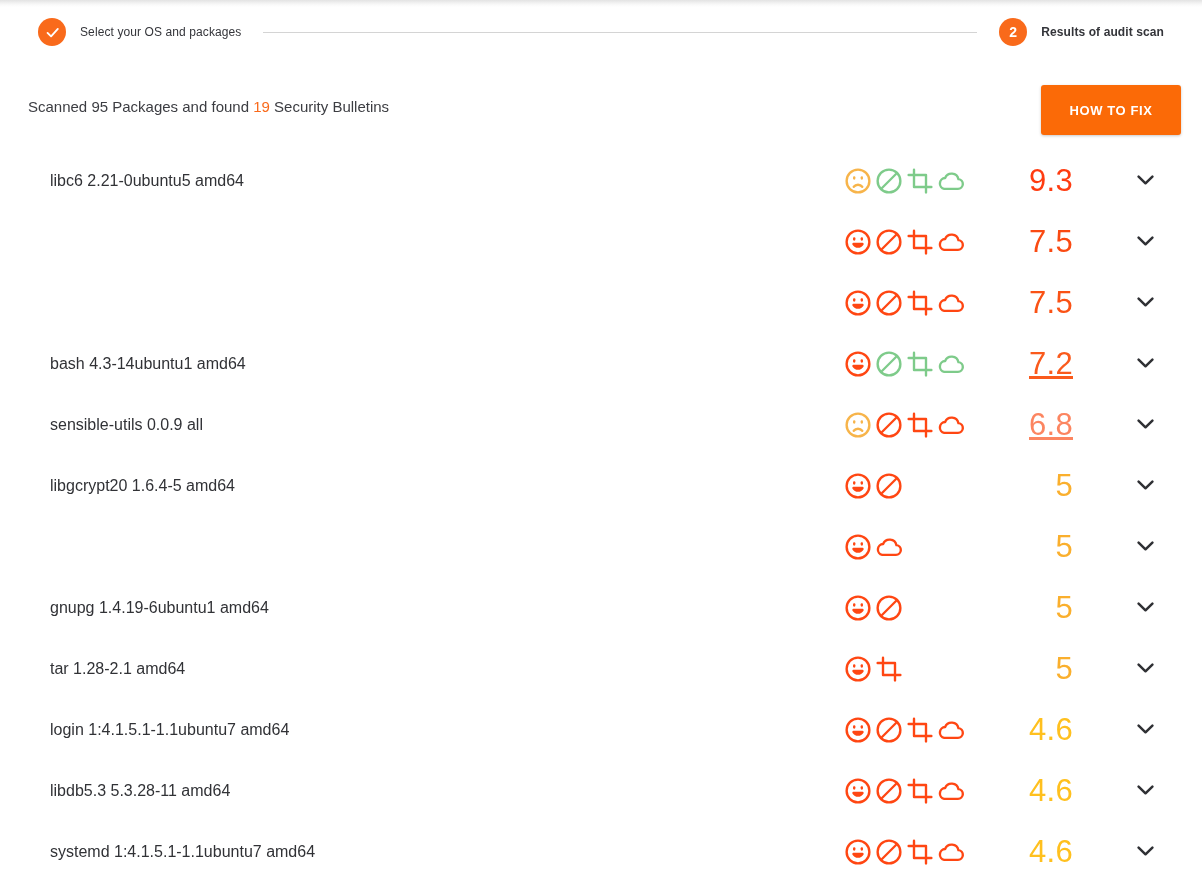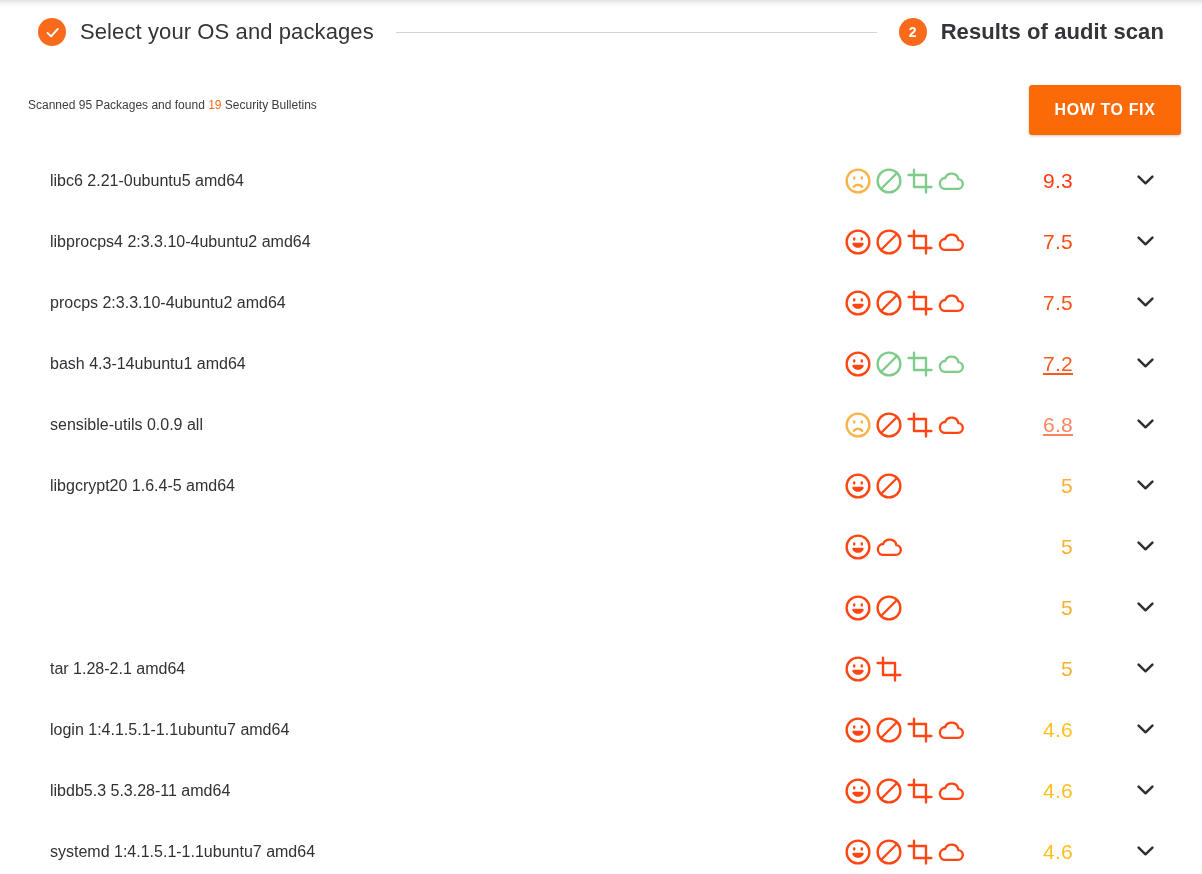--- a/index.html
+++ b/index.html
@@ -52,21 +52,21 @@
     display: flex;
     align-items: center;
     justify-content: center;
     font-size: 14px;
     font-weight: bold;
     flex: 0 0 auto;
   }
   .step-badge.done svg { display: block; }
   .step-label {
     margin-left: 14px;
-    font-size: 22px;
+    font-size: 12px;
     color: #34353a;
     letter-spacing: .1px;
   }
   .step-label.bold { font-weight: bold; text-align: right; }
   .step-line {
     flex: 1 1 auto;
     height: 1px;
     background: #d4d4d4;
     margin: 0 22px;
   }
@@ -76,38 +76,38 @@
     position: absolute;
     top: 85px;
     left: 0;
     width: 1202px;
     height: 50px;
   }
   .summary-text {
     position: absolute;
     left: 28px;
     top: 13px;
-    font-size: 12px;
+    font-size: 15px;
     color: #3c3d42;
   }
   .summary-count {
     color: #F96A1B;
   }
   .how-to-fix {
     position: absolute;
     right: 21px;
     top: 0;
-    width: 152px;
+    width: 140px;
     height: 50px;
     background: #FB6A07;
     color: #ffffff;
     border: none;
     border-radius: 3px;
     font-family: "Liberation Sans", sans-serif;
-    font-size: 16px;
+    font-size: 13px;
     font-weight: bold;
     letter-spacing: .6px;
     cursor: pointer;
     box-shadow: 0 1px 3px rgba(0,0,0,.22);
   }
 
   
   .pkg-list {
     position: absolute;
     top: 150px;
@@ -139,21 +139,21 @@
   .pkg-icons svg {
     display: block;
     width: 30px;
     height: 30px;
   }
   .pkg-score {
     position: absolute;
     left: 995px;
     width: 78px;
     text-align: right;
-    font-size: 21px;
+    font-size: 31px;
     letter-spacing: .3px;
   }
   .pkg-chevron {
     position: absolute;
     left: 1130px;
     width: 30px;
     display: flex;
     justify-content: center;
     cursor: pointer;
   }
@@ -216,21 +216,20 @@
         </svg>
       </div>
       <div class="pkg-score" style="color: rgb(255, 60, 17);">9.3</div>
       <div class="pkg-chevron">
         <svg width="17" height="11" viewBox="0 0 17 11">
           <path d="M1.6 1.6 L8.5 8.3 L15.4 1.6" fill="none" stroke="#2f3034" stroke-width="2.5" stroke-linecap="round" stroke-linejoin="round"></path>
         </svg>
       </div>
     </div>
     <div class="pkg-row">
-      <div class="pkg-name">libprocps4 2:3.3.10-4ubuntu2 amd64</div>
       <div class="pkg-icons">
         <svg viewBox="0 0 24 24">
           <circle cx="12" cy="12" r="9.1" fill="none" stroke="#FF4612" stroke-width="1.9"></circle>
           <rect x="8" y="8.1" width="1.9" height="2.8" rx=".9" fill="#FF4612"></rect>
           <rect x="14.1" y="8.1" width="1.9" height="2.8" rx=".9" fill="#FF4612"></rect>
           <path d="M8.4 13.6 C10.1 16.3 13.9 16.3 15.6 13.6 Z" fill="#FF4612" stroke="#FF4612" stroke-width="1.9" stroke-linejoin="round"></path>
         </svg>
         <svg viewBox="0 0 24 24">
           <circle cx="12" cy="12" r="9.1" fill="none" stroke="#FF4612" stroke-width="1.9"></circle>
           <line x1="5.6" y1="18.4" x2="18.4" y2="5.6" stroke="#FF4612" stroke-width="1.9" stroke-linecap="round"></line>
@@ -244,21 +243,20 @@
         </svg>
       </div>
       <div class="pkg-score" style="color: rgb(250, 74, 18);">7.5</div>
       <div class="pkg-chevron">
         <svg width="17" height="11" viewBox="0 0 17 11">
           <path d="M1.6 1.6 L8.5 8.3 L15.4 1.6" fill="none" stroke="#2f3034" stroke-width="2.5" stroke-linecap="round" stroke-linejoin="round"></path>
         </svg>
       </div>
     </div>
     <div class="pkg-row">
-      <div class="pkg-name">procps 2:3.3.10-4ubuntu2 amd64</div>
       <div class="pkg-icons">
         <svg viewBox="0 0 24 24">
           <circle cx="12" cy="12" r="9.1" fill="none" stroke="#FF4612" stroke-width="1.9"></circle>
           <rect x="8" y="8.1" width="1.9" height="2.8" rx=".9" fill="#FF4612"></rect>
           <rect x="14.1" y="8.1" width="1.9" height="2.8" rx=".9" fill="#FF4612"></rect>
           <path d="M8.4 13.6 C10.1 16.3 13.9 16.3 15.6 13.6 Z" fill="#FF4612" stroke="#FF4612" stroke-width="1.9" stroke-linejoin="round"></path>
         </svg>
         <svg viewBox="0 0 24 24">
           <circle cx="12" cy="12" r="9.1" fill="none" stroke="#FF4612" stroke-width="1.9"></circle>
           <line x1="5.6" y1="18.4" x2="18.4" y2="5.6" stroke="#FF4612" stroke-width="1.9" stroke-linecap="round"></line>
@@ -368,20 +366,21 @@
         </svg>
       </div>
       <div class="pkg-score" style="color: rgb(250, 175, 45);">5</div>
       <div class="pkg-chevron">
         <svg width="17" height="11" viewBox="0 0 17 11">
           <path d="M1.6 1.6 L8.5 8.3 L15.4 1.6" fill="none" stroke="#2f3034" stroke-width="2.5" stroke-linecap="round" stroke-linejoin="round"></path>
         </svg>
       </div>
     </div>
     <div class="pkg-row">
+      <div class="pkg-name">gnupg 1.4.19-6ubuntu1 amd64</div>
       <div class="pkg-icons">
         <svg viewBox="0 0 24 24">
           <circle cx="12" cy="12" r="9.1" fill="none" stroke="#FF4612" stroke-width="1.9"></circle>
           <rect x="8" y="8.1" width="1.9" height="2.8" rx=".9" fill="#FF4612"></rect>
           <rect x="14.1" y="8.1" width="1.9" height="2.8" rx=".9" fill="#FF4612"></rect>
           <path d="M8.4 13.6 C10.1 16.3 13.9 16.3 15.6 13.6 Z" fill="#FF4612" stroke="#FF4612" stroke-width="1.9" stroke-linejoin="round"></path>
         </svg>
         <svg viewBox="0 0 24 24">
           <circle cx="12" cy="12" r="9.1" fill="none" stroke="#FF4612" stroke-width="1.9"></circle>
           <line x1="5.6" y1="18.4" x2="18.4" y2="5.6" stroke="#FF4612" stroke-width="1.9" stroke-linecap="round"></line>

